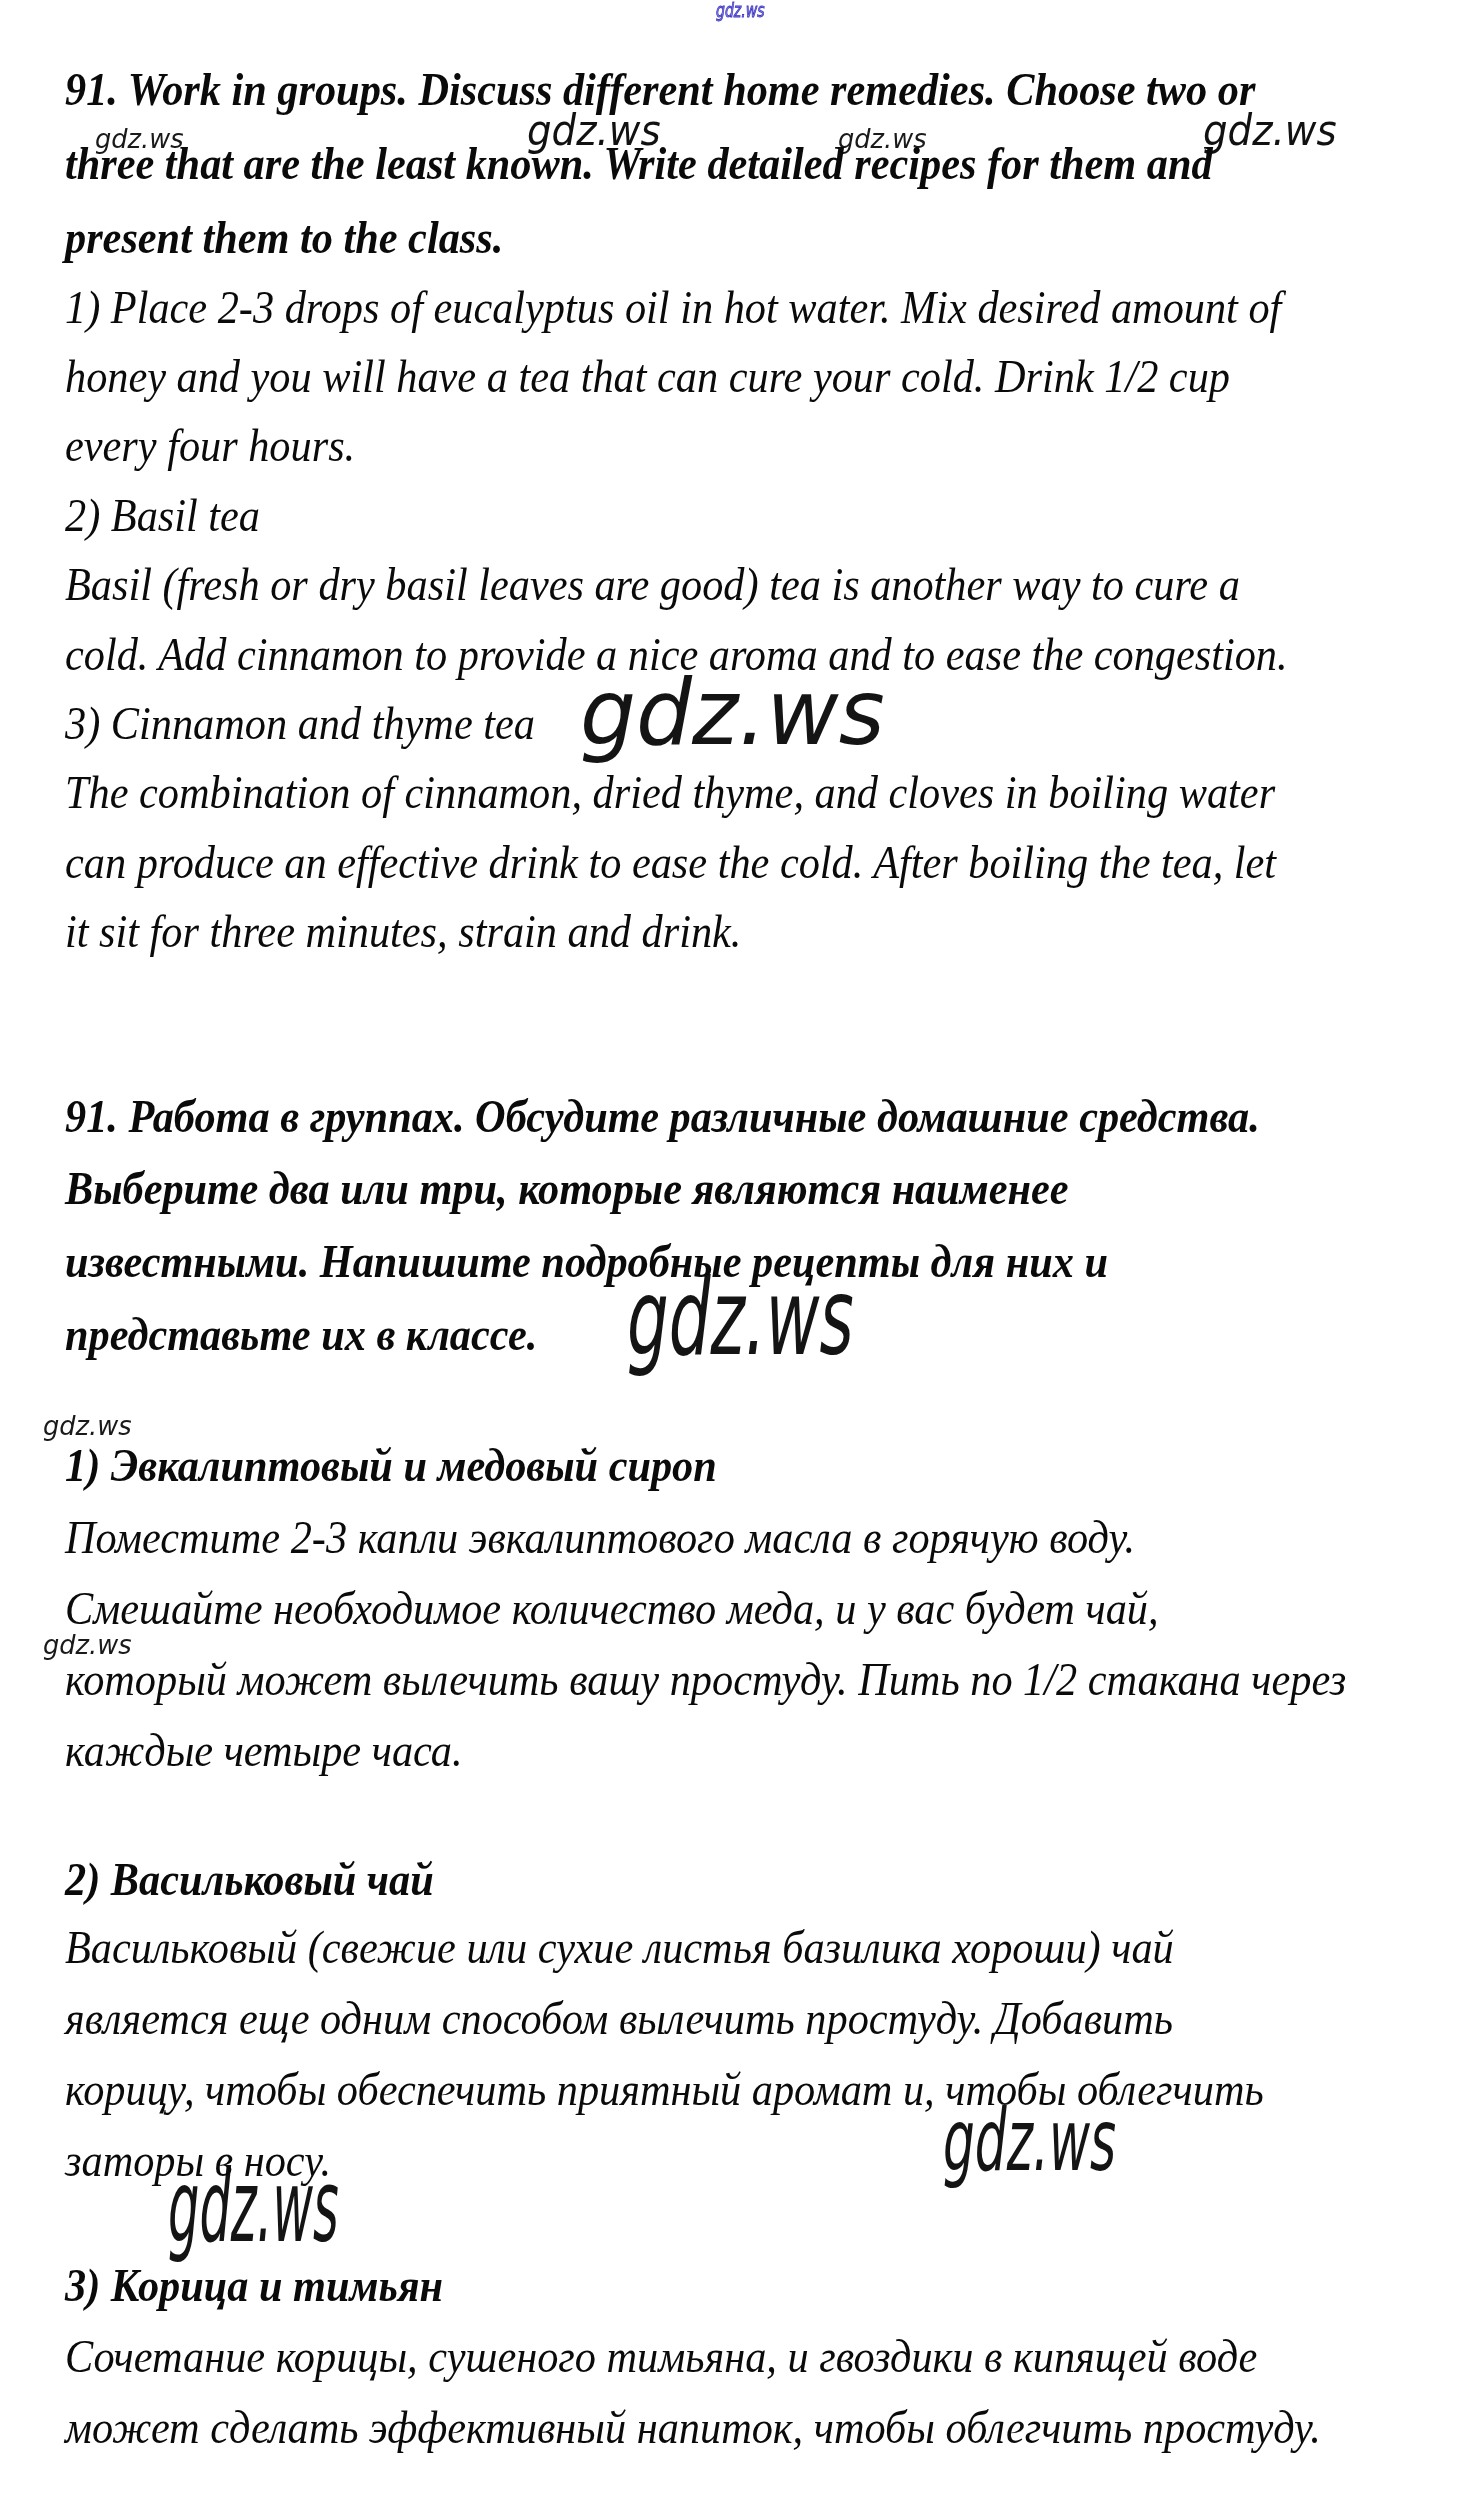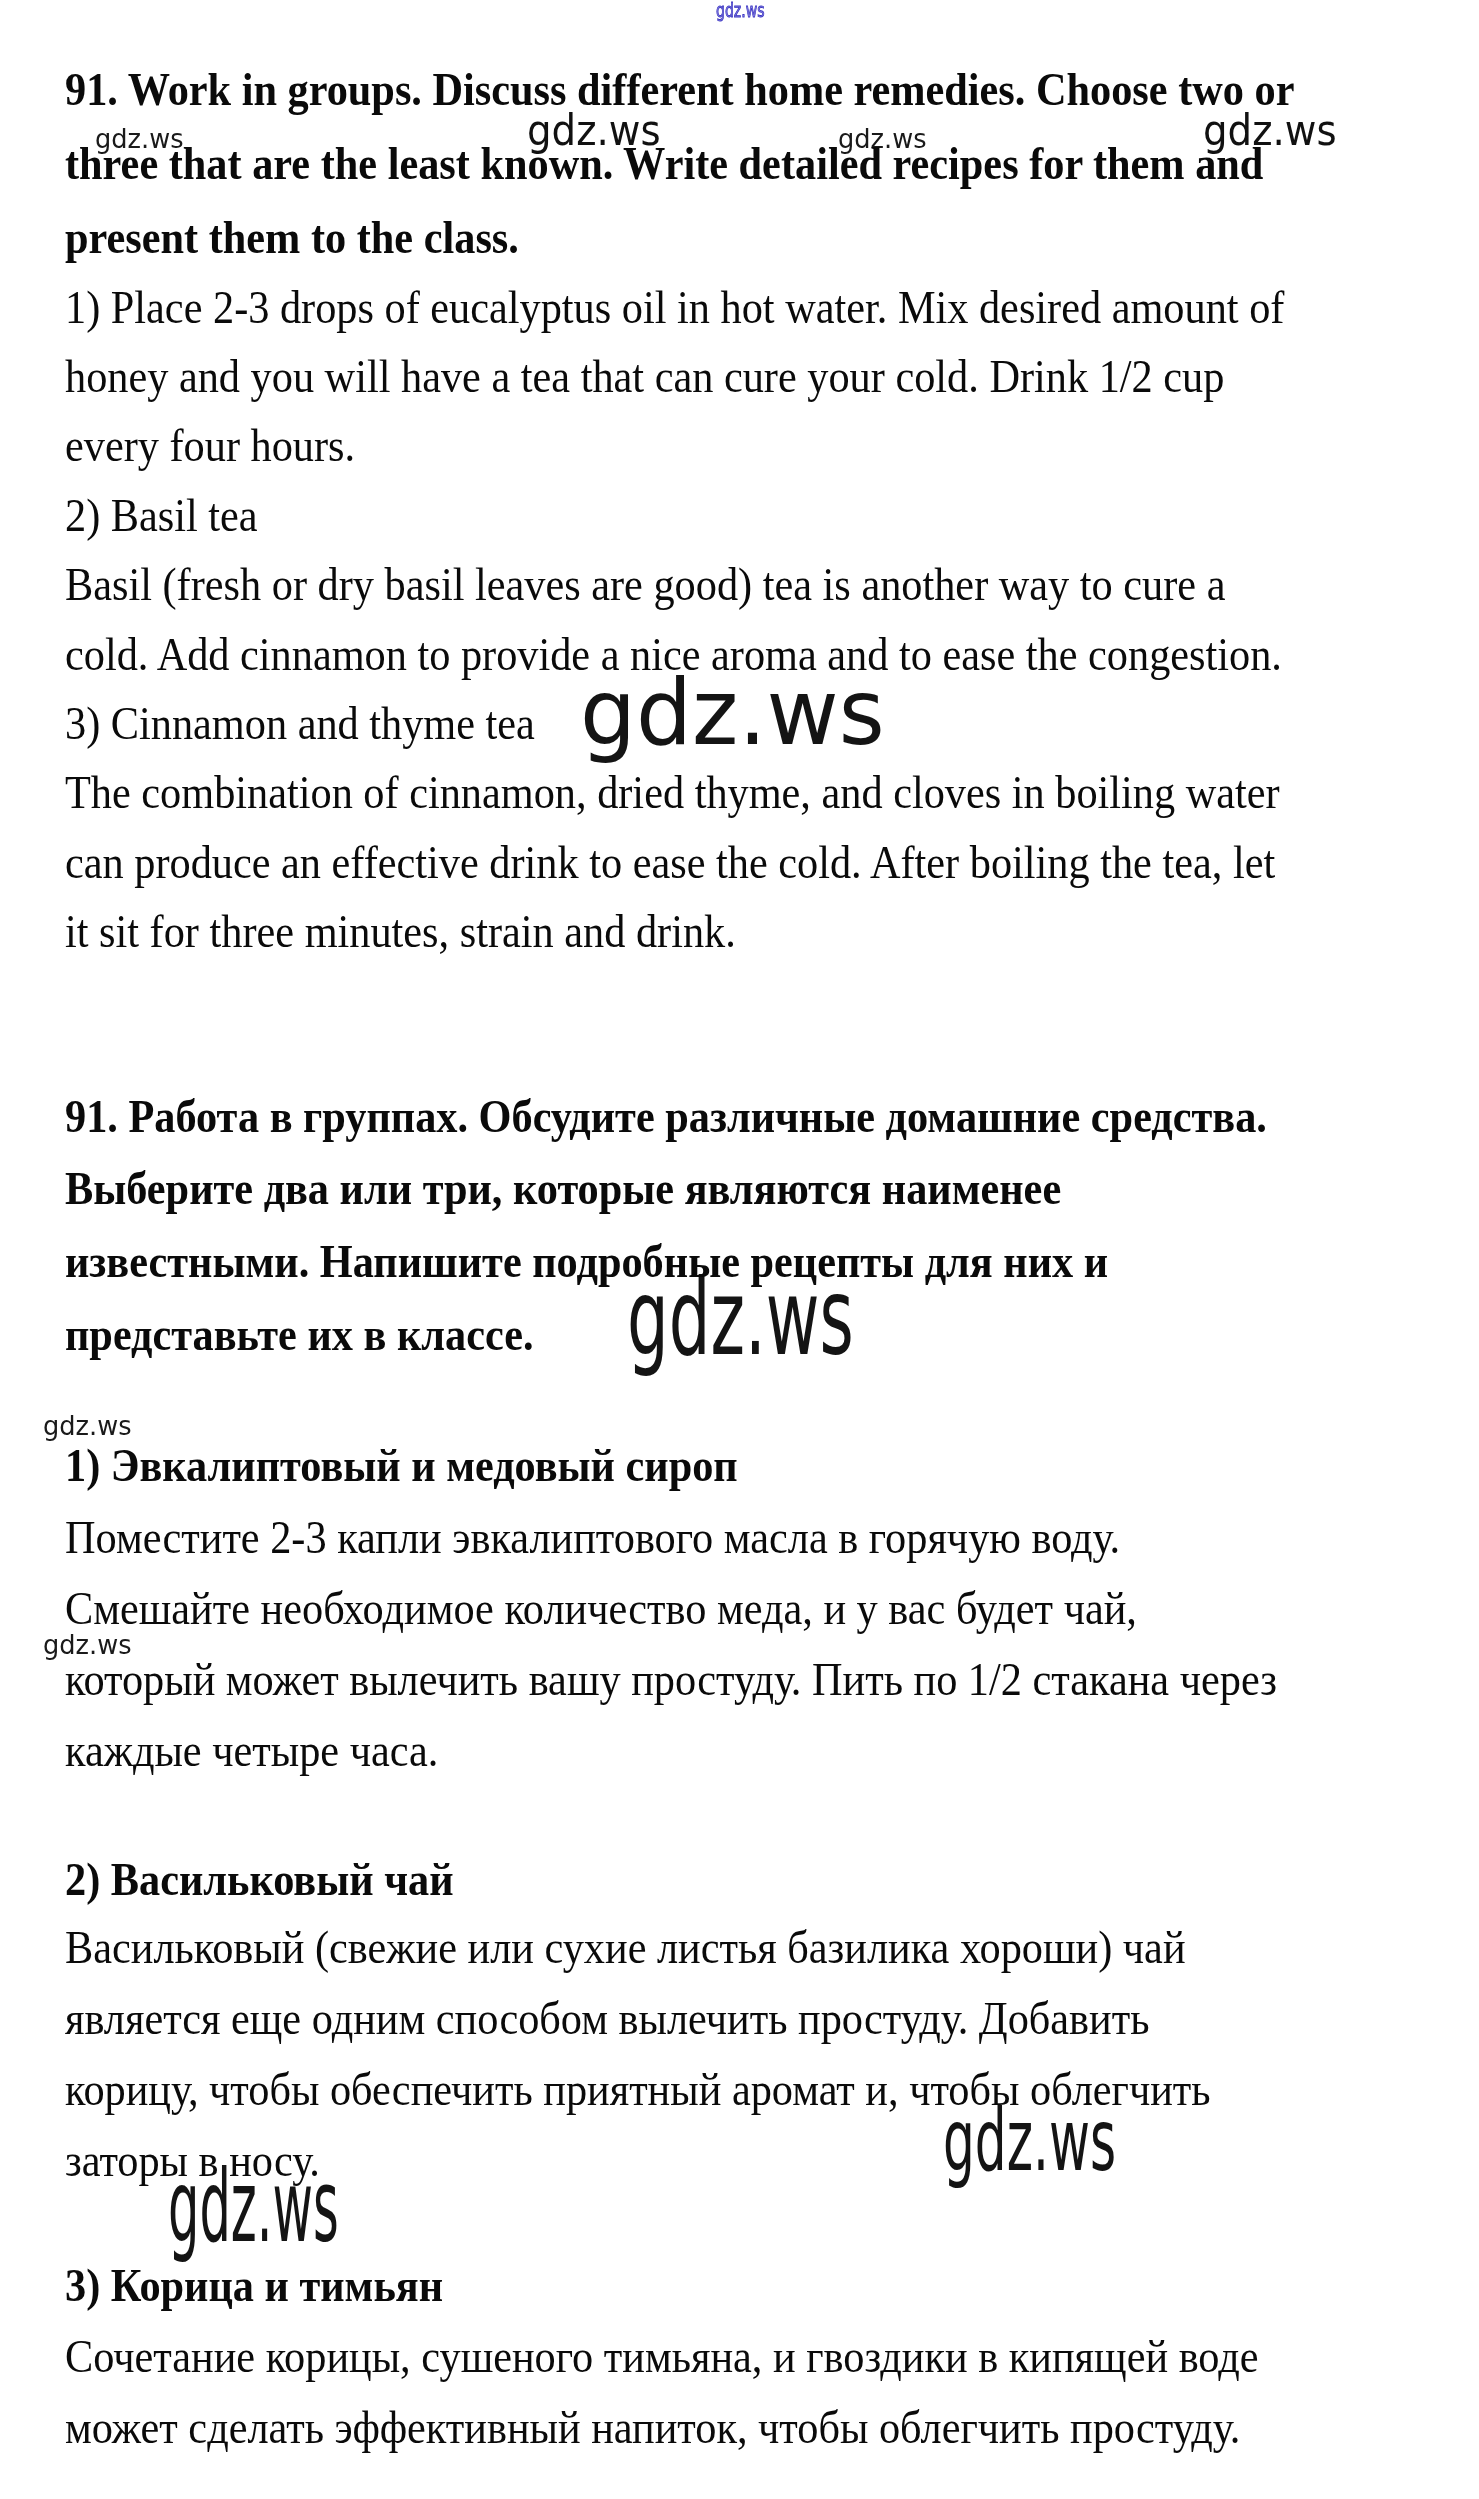--- a/index.html
+++ b/index.html
@@ -8,20 +8,21 @@
     background: #ffffff;
   }
   .page {
     position: relative;
     width: 1428px;
     height: 2500px;
     background: #ffffff;
     overflow: hidden;
     font-family: "Liberation Serif", "DejaVu Serif", serif;
     color: #0a0a0a;
+    font-style: italic;
   }
   .line {
     position: absolute;
     left: 65px;
     font-size: 47px;
     line-height: 50px;
     white-space: nowrap;
     transform: scaleX(0.9);
     transform-origin: 0 0;
     color: #0a0a0a;

